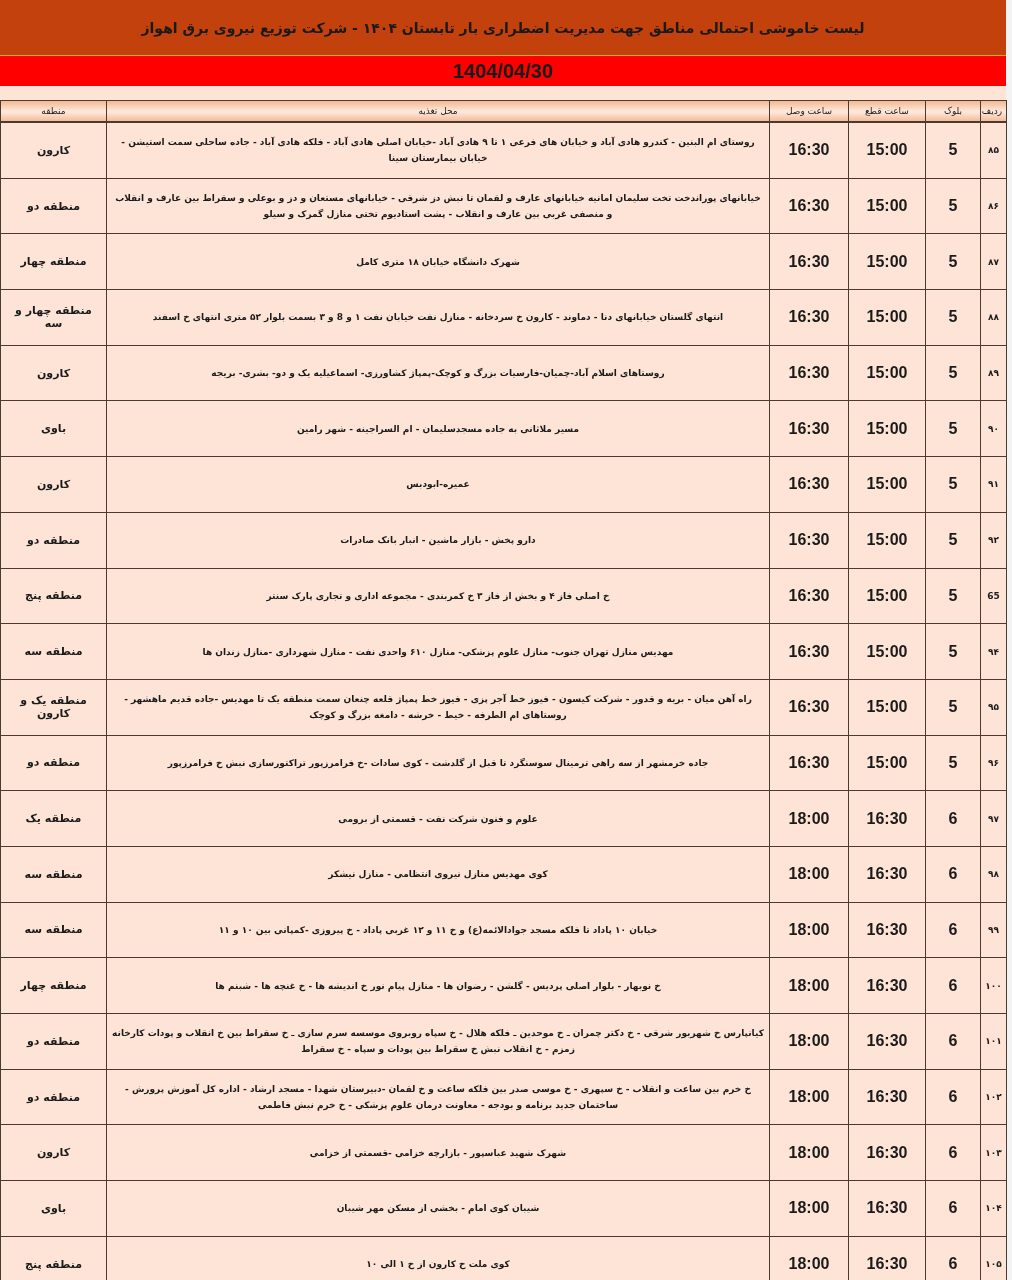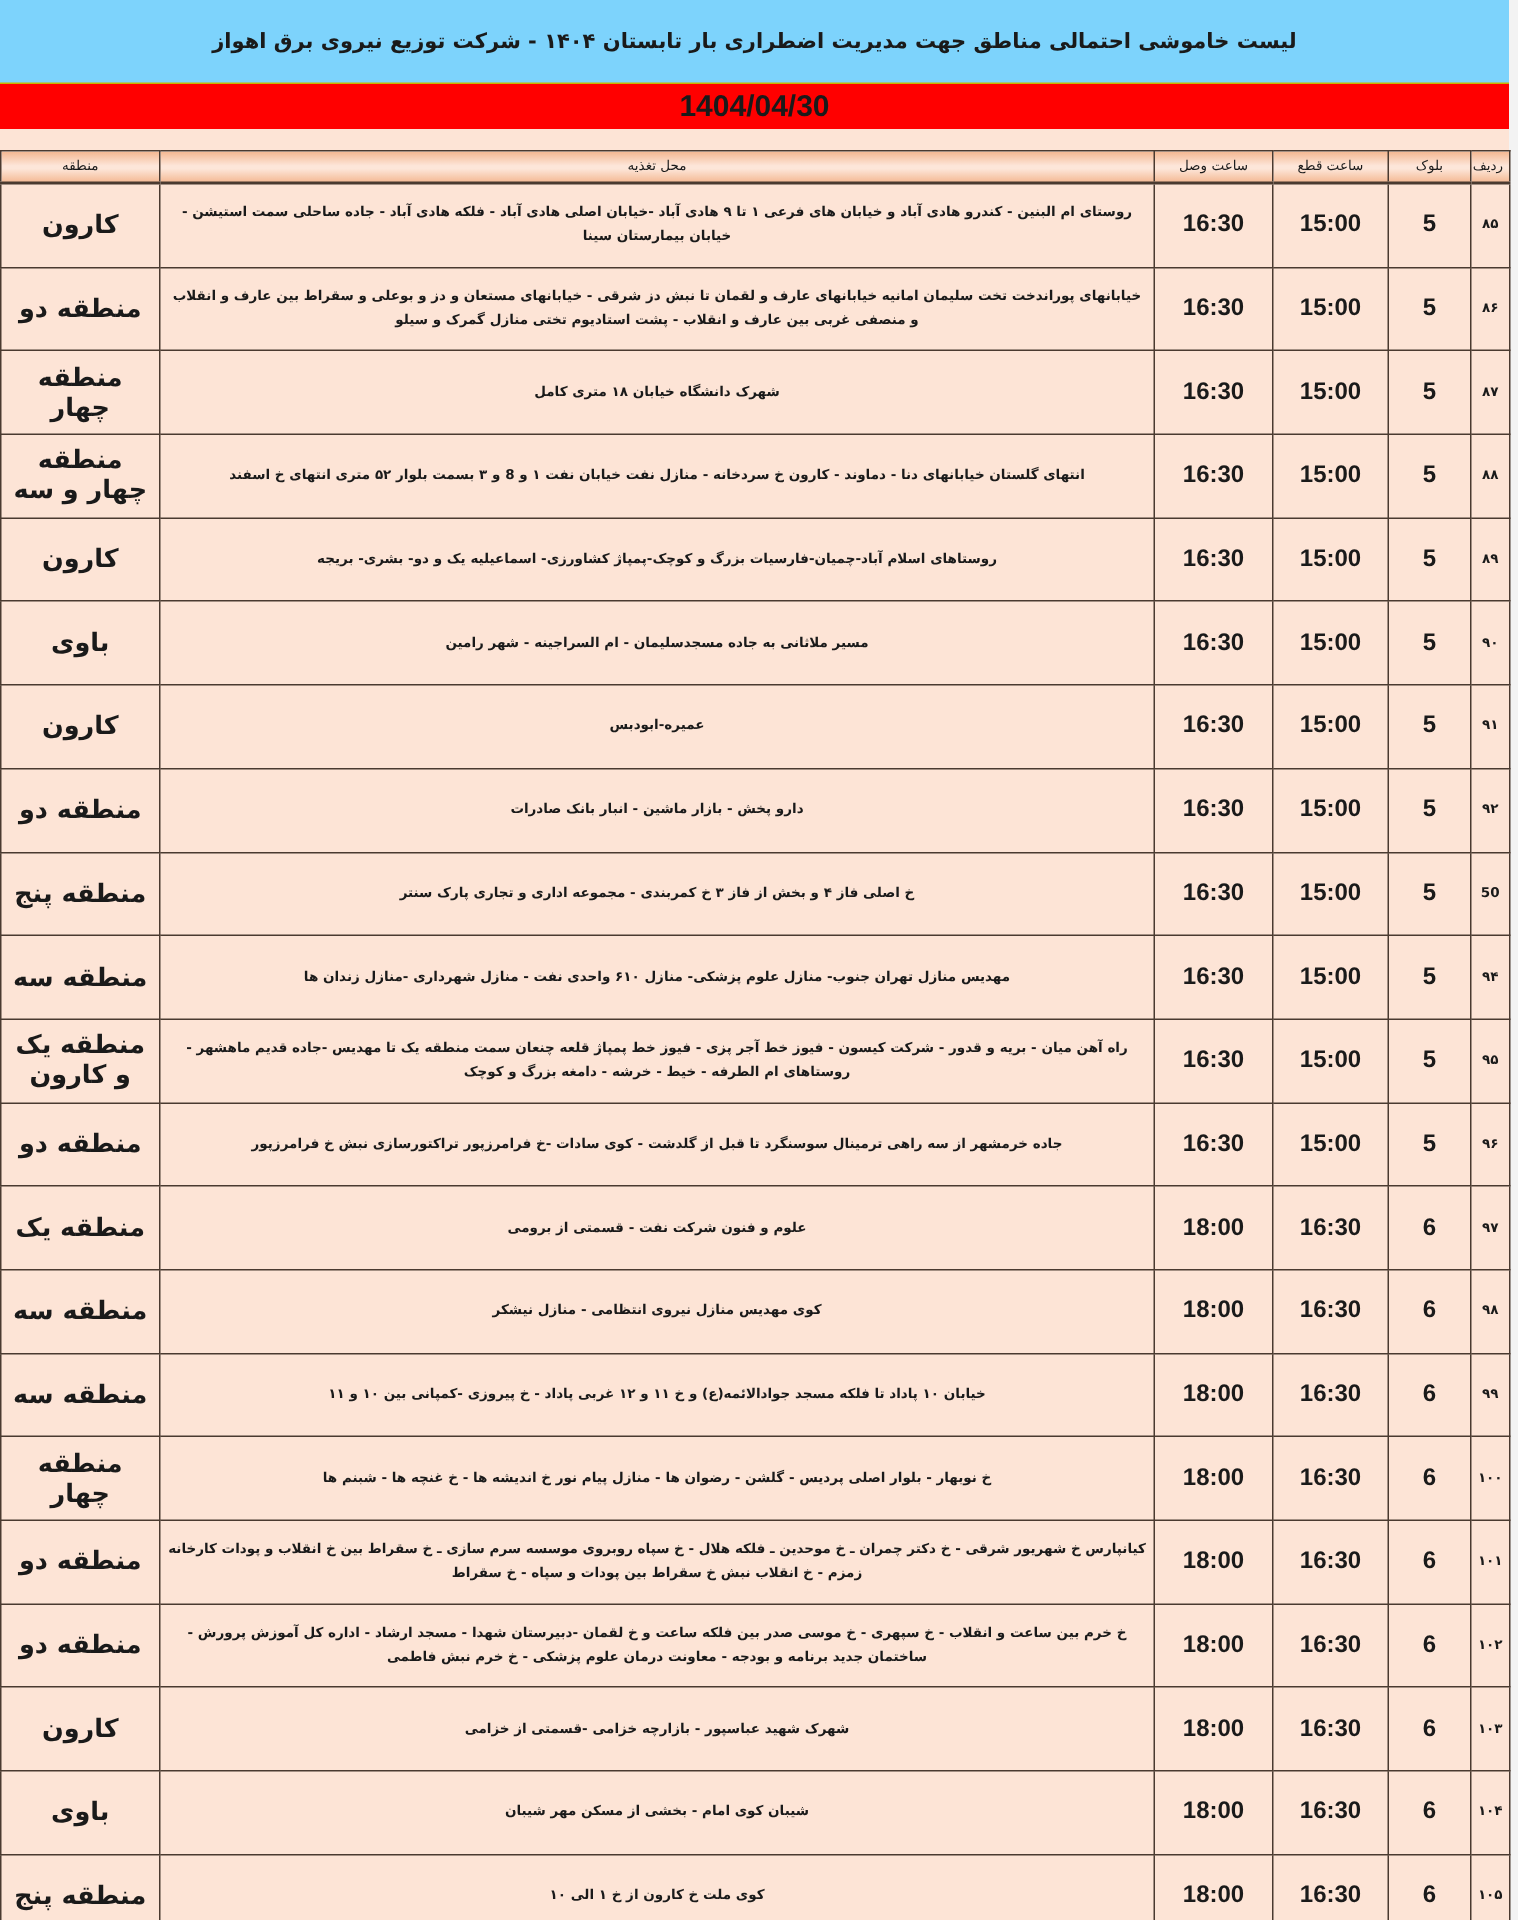--- a/index.html
+++ b/index.html
@@ -8,21 +8,21 @@
     background: #f3f3f3;
     font-family: "DejaVu Sans", sans-serif;
   }
   .sheet {
     position: absolute; left: 0; top: 0;
     width: 1006px; height: 1280px;
     background: #fde4d6;
   }
   .title-band {
     position: absolute; left: 0; top: 0; width: 1006px; height: 55px;
-    background: #7dd3fc;
+    background: #c2410c;
     display: flex; align-items: center; justify-content: center;
     direction: rtl;
     font-weight: bold; font-size: 14px; color: #1a1a1a;
     border-bottom: 1px solid #c9b400;
   }
   .date-band {
     position: absolute; left: 0; top: 56px; width: 1006px; height: 30px;
     background: #ff0000;
     display: flex; align-items: center; justify-content: center;
     font-family: "Liberation Sans", sans-serif;
@@ -48,21 +48,21 @@
     font-size: 9px;
     font-weight: normal;
     direction: rtl;
     background: linear-gradient(to bottom, #f4b994 0%, #fde6d9 45%, #fde6d9 55%, #f4b994 100%);
     border-bottom: 2px solid #4a3a30;
   }
   table.grid td {
     height: 54.7px;
     background: #fde4d6;
   }
-  td.region { font-size: 17px; font-weight: bold; direction: rtl; }
+  td.region { font-size: 11px; font-weight: bold; direction: rtl; }
   td.location { font-size: 9px; font-weight: bold; direction: rtl; line-height: 16px; padding: 0 6px; margin-left: 48px; }
   td.time { font-family: "Liberation Sans", sans-serif; font-size: 16px; font-weight: bold; }
   td.block { font-family: "Liberation Sans", sans-serif; font-size: 16px; font-weight: bold; }
   td.rownum { font-size: 9px; font-weight: bold; }
   col.c-region { width: 106px; }
   col.c-location { width: 663px; }
   col.c-on { width: 79px; }
   col.c-off { width: 77px; }
   col.c-block { width: 55px; }
   col.c-num { width: 26px; }
@@ -157,21 +157,21 @@
           <td class="time">15:00</td>
           <td class="block">5</td>
           <td class="rownum">۹۲</td>
         </tr>
         <tr>
           <td class="region">منطقه پنج</td>
           <td class="location">خ اصلی فاز ۴ و بخش از فاز ۳ خ کمربندی - مجموعه اداری و تجاری پارک سنتر</td>
           <td class="time">16:30</td>
           <td class="time">15:00</td>
           <td class="block">5</td>
-          <td class="rownum">50</td>
+          <td class="rownum">65</td>
         </tr>
         <tr>
           <td class="region">منطقه سه</td>
           <td class="location">مهدیس منازل تهران جنوب- منازل علوم پزشکی- منازل ۶۱۰ واحدی نفت - منازل شهرداری -منازل زندان ها</td>
           <td class="time">16:30</td>
           <td class="time">15:00</td>
           <td class="block">5</td>
           <td class="rownum">۹۴</td>
         </tr>
         <tr>

